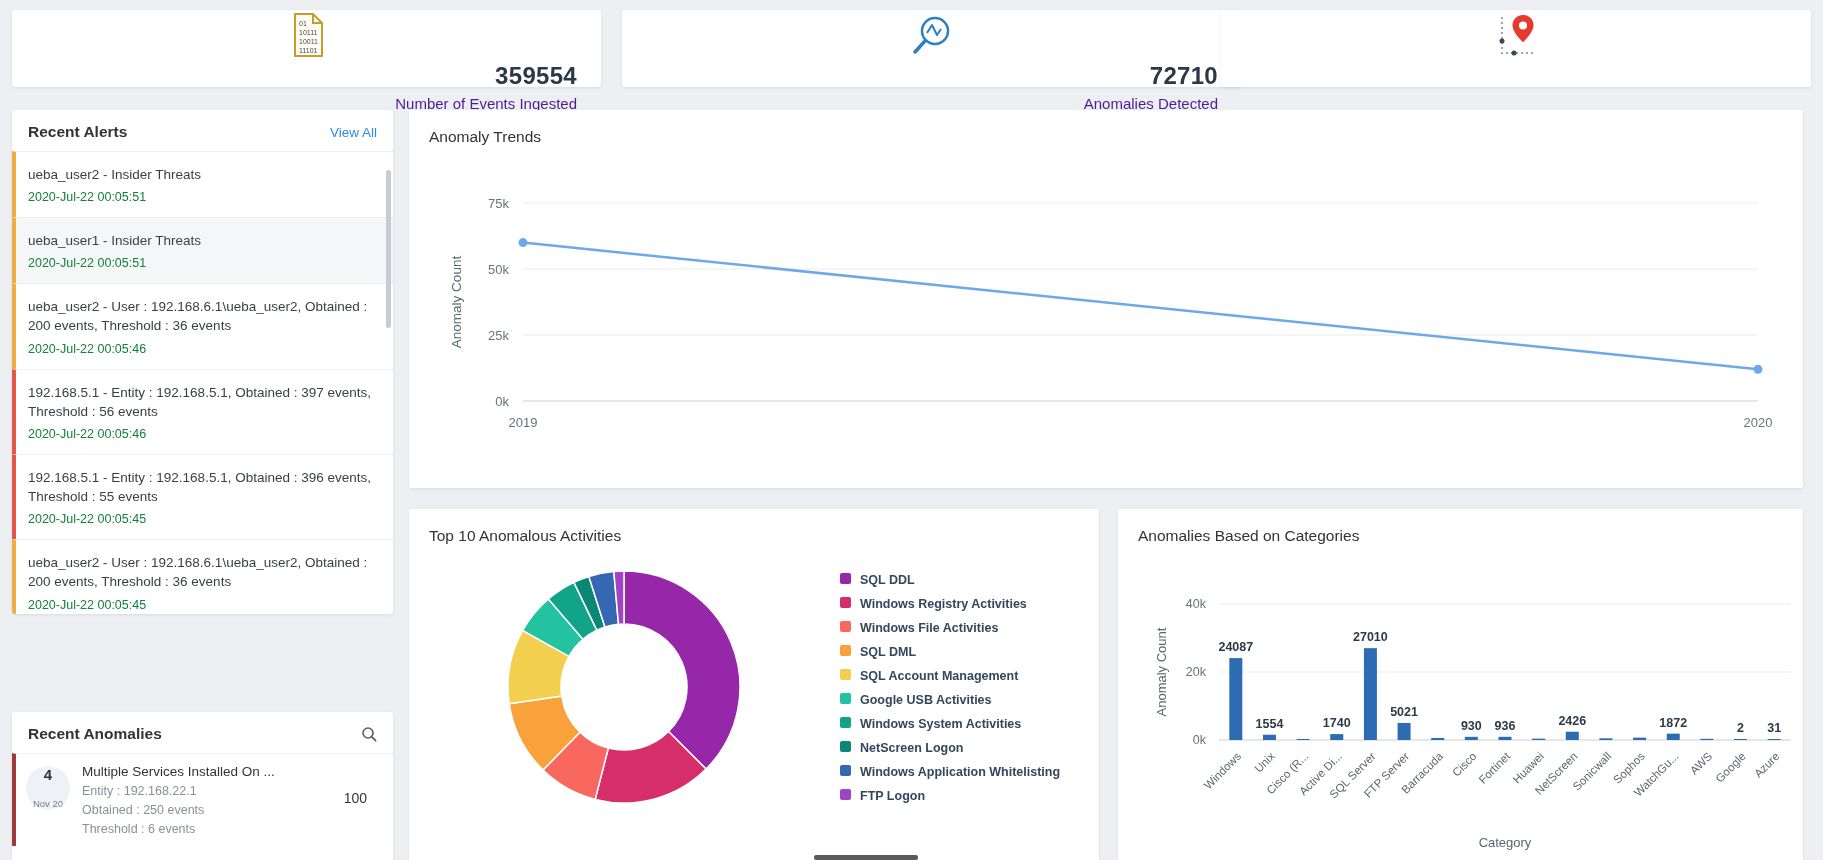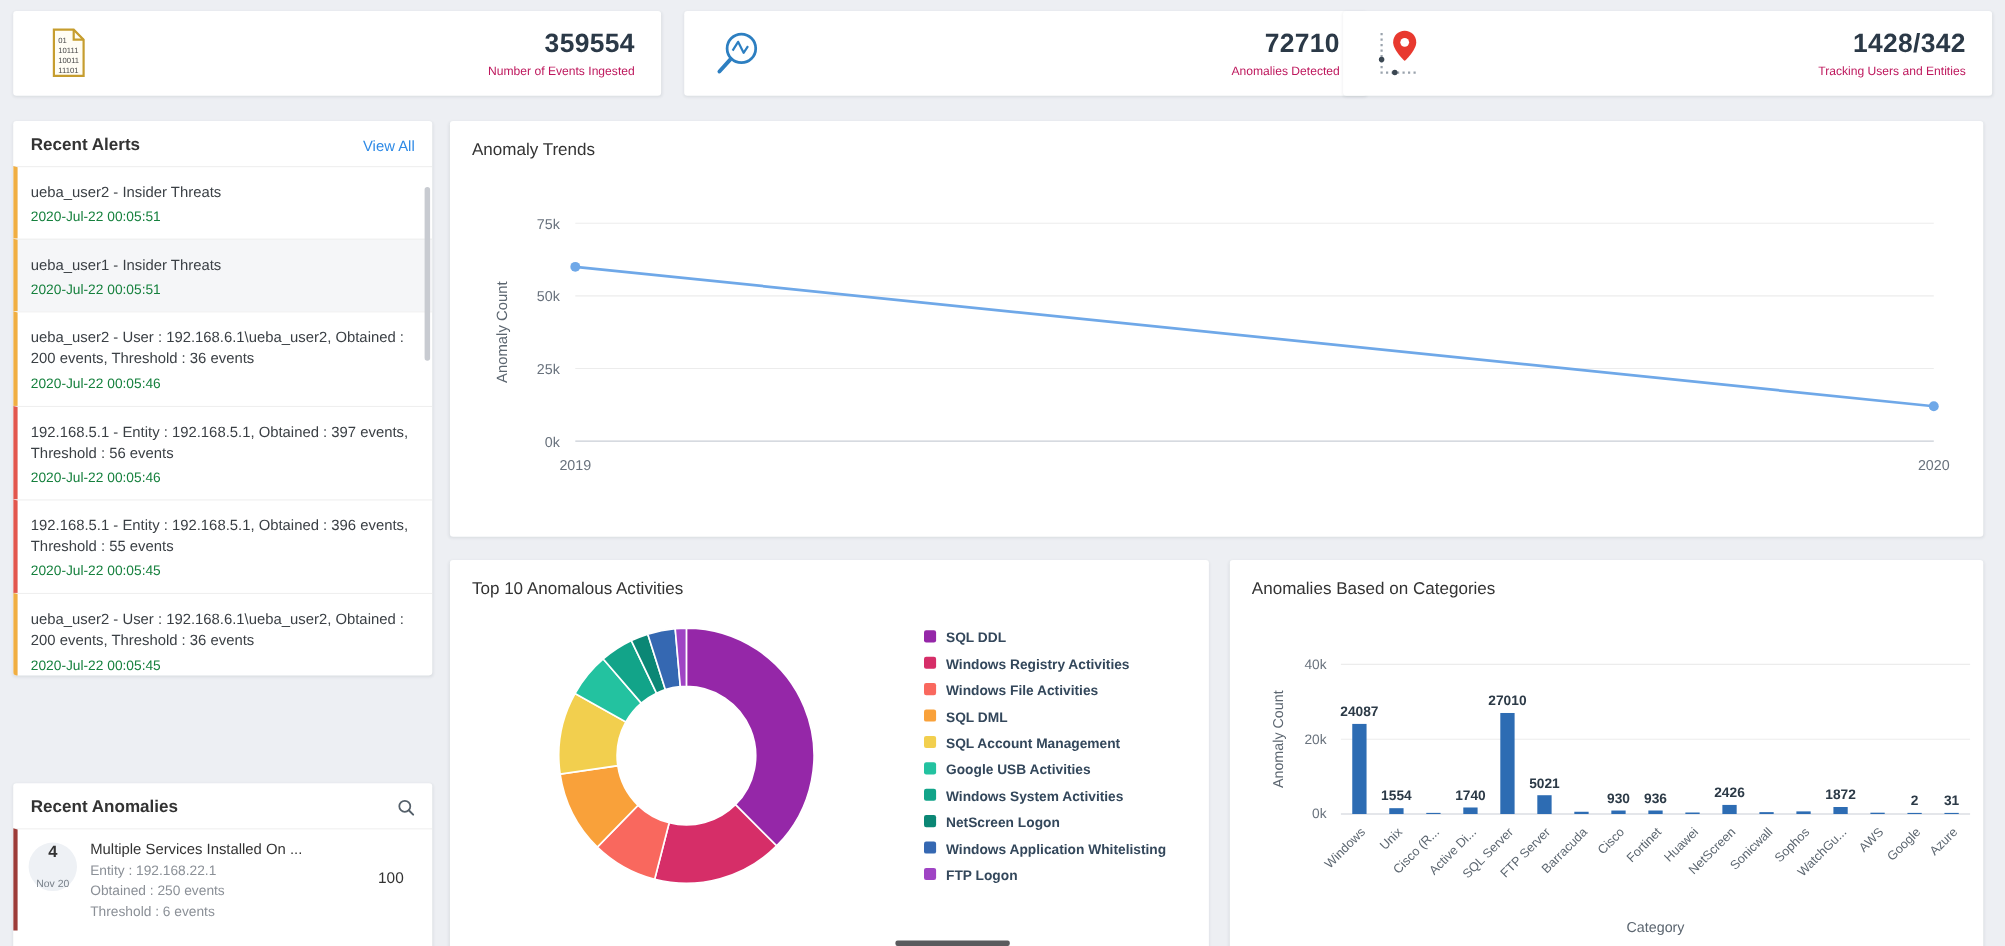--- a/index.html
+++ b/index.html
@@ -1,29 +1,29 @@
 <!DOCTYPE html>
 <html><head>
 <meta charset="utf-8">
 <style>
   *{box-sizing:border-box;margin:0;padding:0}
   html,body{width:1823px;height:860px;overflow:hidden;background:#edeff3;
     font-family:"Liberation Sans","DejaVu Sans",sans-serif;}
   .page{position:relative;width:1823px;height:860px;}
-  .card{position:absolute;background:#fff;border-radius:3px;box-shadow:0 1px 3px rgba(31,45,61,.10);}
+  .card{position:absolute;background:#fff;border-radius:3px;box-shadow:0 1px 3px rgba(31,45,61,.10);flex-direction:column;}
 
   
   .stat-card{top:10px;height:77px;display:flex;align-items:center;padding:0 24px;}
   #stat1{left:12px;width:589px}
   #stat2{left:622px;width:620px}
   #stat3{left:1221px;width:590px}
   .stat-icon{width:50px;height:52px;flex:none;display:flex;align-items:center;justify-content:center}
   .stat-text{margin-left:auto;text-align:right}
   .stat-value{font-size:24px;font-weight:bold;color:#2b3947;letter-spacing:.3px}
-  .stat-label{font-size:11px;color:#be185d;margin-top:5px}
+  .stat-label{font-size:15px;color:#4c1d95;margin-top:5px}
 
   
   .panel-header{display:flex;align-items:center;justify-content:space-between;padding:13px 16px 10px;}
   .panel-title{font-size:15.5px;font-weight:bold;color:#333}
   .abs-title{position:absolute;left:20px;top:18px;font-size:15.5px;font-weight:normal;color:#333}
 
   
   #alerts-panel{left:12px;top:110px;width:381px;height:504px;overflow:hidden}
   .view-all{font-size:13.5px;cursor:pointer;text-decoration:none}
   .alert-item{border-top:1px solid #efefef;border-left:4px solid #f0ae42;padding:13px 12px 13px 12px;}
@@ -100,24 +100,20 @@
   <div class="card stat-card" id="stat3">
     <span class="stat-icon">
       <svg width="48" height="50" viewBox="0 0 48 50">
         <path d="M10 6 V42 H44" fill="none" stroke="#9aa3ad" stroke-width="2" stroke-dasharray="2 3"></path>
         <circle cx="10" cy="30" r="2.5" fill="#3b4752"></circle>
         <circle cx="22" cy="42" r="2.5" fill="#3b4752"></circle>
         <path d="M31 4 c-6 0 -10.5 4.6 -10.5 10.3 c0 7.4 10.5 17 10.5 17 c0 0 10.5 -9.6 10.5 -17 C41.5 8.6 37 4 31 4 z" fill="#e8392f"></path>
         <circle cx="31" cy="14.5" r="4" fill="#ffffff"></circle>
       </svg>
     </span>
-    <div class="stat-text">
-      <div class="stat-value">1428/342</div>
-      <div class="stat-label">Tracking Users and Entities</div>
-    </div>
   </div>
 
   <div class="card" id="alerts-panel">
     <div class="panel-header">
       <span class="panel-title">Recent Alerts</span>
       <a class="view-all" style="color: rgb(46, 138, 230);">View All</a>
     </div>
     <div>
         <div class="alert-item" style="border-left-color: rgb(240, 174, 66);">
           <div class="alert-title">ueba_user2 - Insider Threats</div>

